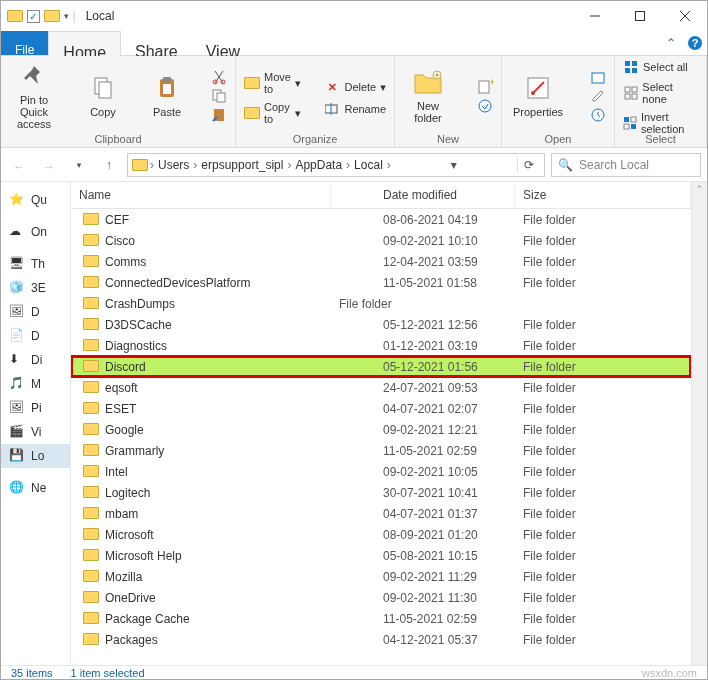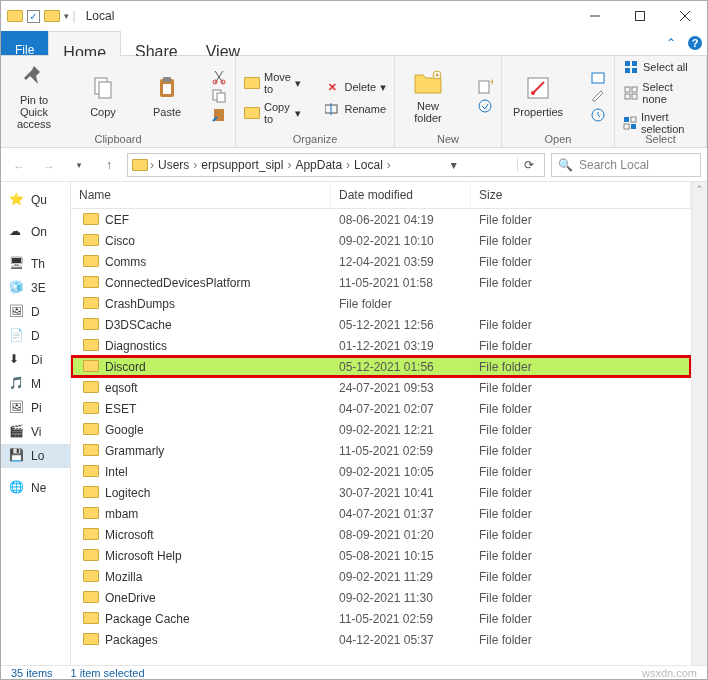--- a/index.html
+++ b/index.html
@@ -36,21 +36,21 @@
 .search { border:1px solid #ccc; height:24px; width:150px; display:flex; align-items:center; padding:0 6px; color:#888; gap:6px; }
 .main { flex:1; display:flex; overflow:hidden; }
 .sidebar { width:70px; border-right:1px solid #e6e6e6; padding:6px 0; overflow:hidden; }
 .side-item { display:flex; align-items:center; gap:6px; padding:4px 8px; font-size:12px; white-space:nowrap; overflow:hidden; }
 .side-item.sel { background:#d8e6f2; }
 .side-ic { width:16px; height:16px; display:inline-block; }
 .content { flex:1; display:flex; flex-direction:column; overflow:hidden; }
 .cols { display:flex; border-bottom:1px solid #e6e6e6; font-size:12px; color:#444; }
 .col { padding:6px 8px; border-right:1px solid #f0f0f0; }
 .c-name { width:260px; }
-.c-date { width:140px; }
+.c-date { width:140px;margin-left:44px; }
 .c-type { width:110px; }
 .c-size { flex:1; }
 .list { flex:1; overflow-y:auto; position:relative; }
 .row { display:flex; align-items:center; height:21px; font-size:12px; }
 .row .c-name { display:flex; gap:6px; padding-left:12px; }
 .row .c-date, .row .c-type, .row .c-size { padding-left:8px; color:#555; }
 .row.sel { background:#bef264; }
 .row.hl { outline: 3px solid #d00; outline-offset:-2px; }
 .folder-ic { width:16px; height:12px; background:#ffd766; border:1px solid #caa93a; border-radius:1px; display:inline-block; }
 .status { height:14px; border-top:1px solid #e6e6e6; display:flex; align-items:center; padding:0 10px; font-size:11px; color:#1560a5; gap:18px; }

